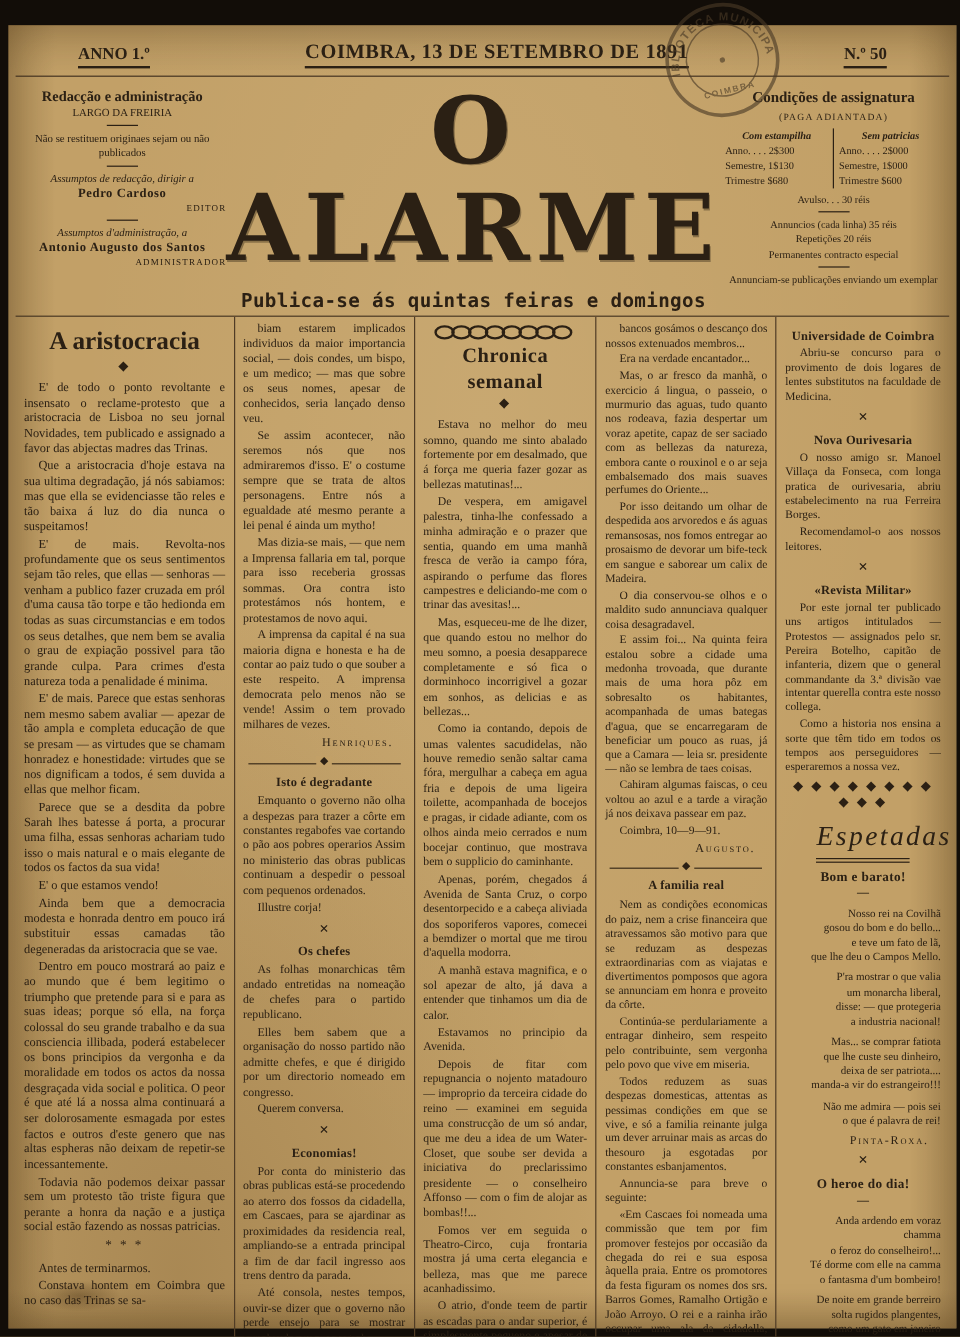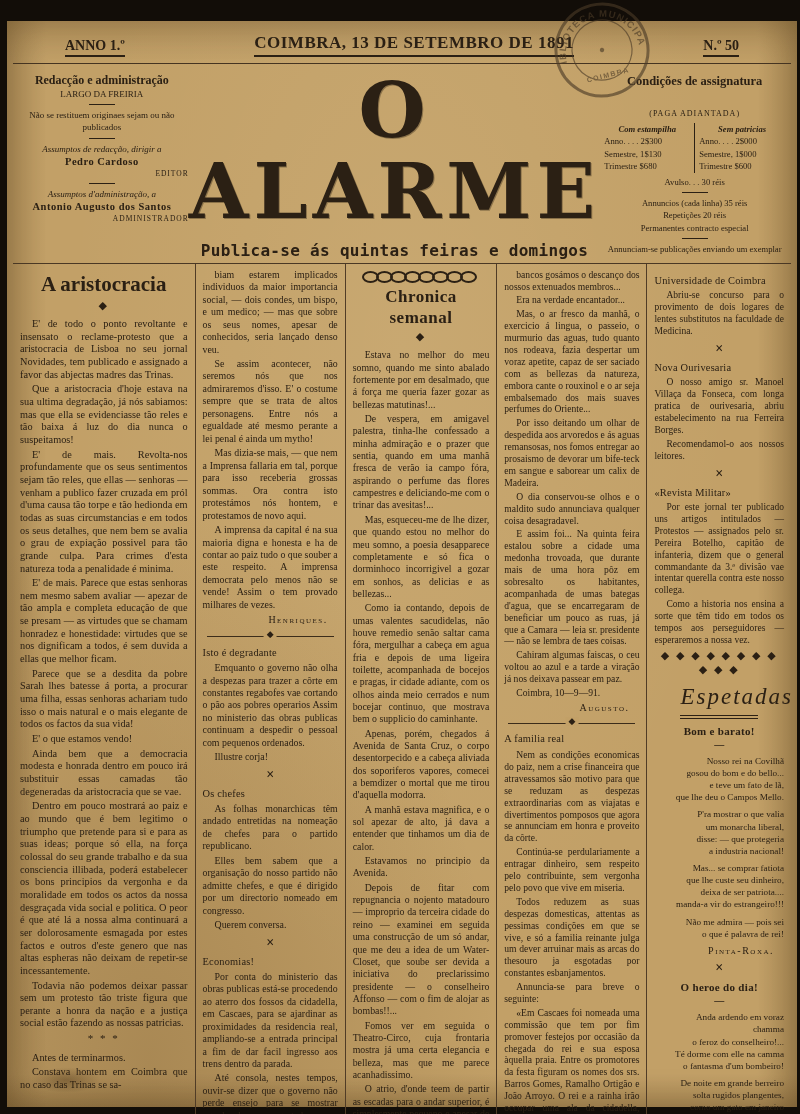--- a/index.html
+++ b/index.html
@@ -34,21 +34,21 @@
   .mh-left .role{font-size:7.5px;letter-spacing:1px;text-align:right;}
   .mh-left .it{font-style:italic;}
   .mh-center{flex:1;text-align:center;padding-top:2px;}
   .gz-title{font-family:"DejaVu Serif","Liberation Serif",serif;font-weight:bold;
     font-size:77px;line-height:1.05;letter-spacing:5px;
     text-shadow:1px 1px 0 rgba(30,20,8,.35);}
   .gz-sub{font-family:"DejaVu Sans Mono","Liberation Mono",monospace;font-weight:bold;
     font-size:16px;margin-top:9px;letter-spacing:.3px;}
   .mh-right{width:202px;text-align:center;font-size:8.6px;line-height:1.45;padding-top:4px;}
   .mh-right .mh-h{font-weight:bold;font-size:12.5px;}
-  .mh-right .paga{font-size:8px;letter-spacing:1px;margin-top:18px;}
+  .mh-right .paga{font-size:8px;letter-spacing:1px;margin-top:2px;}
   .sub-cols{display:flex;margin-top:3px;}
   .sub-col{flex:1;text-align:left;padding:0 4px;}
   .sub-col.rgt{border-left:1px solid #2b2014;}
   .sub-col .hd{font-weight:bold;font-style:italic;text-align:center;}
   .avulso{margin-top:3px;}
   .mh-right .small-line{width:26px;border-top:1px solid #2b2014;margin:4px auto;}
   
   .stamp{position:absolute;left:552px;top:0px;width:100px;height:100px;
     transform:rotate(-14deg);opacity:.62;}
   
@@ -61,21 +61,21 @@
   .c3{width:19.4%;}
   .c4{width:19.2%;font-size:9.6px;line-height:1.24;}
   .c5{width:18.4%;font-size:9.5px;}
   .col p{margin:0 0 2px;text-indent:12px;}
   .art-title{font-size:21px;font-weight:bold;text-align:center;margin:3px 0 1px;}
   .orn-center{text-align:center;margin:0 0 6px;font-size:11px;letter-spacing:2px;}
   .sig{text-align:right;font-variant:small-caps;letter-spacing:1.5px;margin:3px 10px 3px 0;font-size:10px;}
   .rule-dot{position:relative;border-top:1px solid #3b2c1a;margin:9px 4px;}
   .rule-dot span{position:absolute;left:50%;top:-7px;transform:translateX(-50%);
     font-size:9px;background:#c2a067;padding:0 3px;line-height:1;}
-  .sec-head{font-weight:normal;font-size:10.4px;margin:5px 0 3px;text-align:left;letter-spacing:.2px;}
+  .sec-head{font-weight:bold;font-size:10.4px;margin:5px 0 3px;text-align:center;letter-spacing:.2px;}
   .x-orn{text-align:center;font-size:14px;font-weight:bold;margin:4px 0;line-height:1;}
   .chain{display:flex;justify-content:center;margin:2px 0 3px;}
   .chain i{display:block;width:13px;height:8px;border:2.4px solid #2b2014;border-radius:50%;margin-left:-3px;}
   .chron-title{font-size:17px;font-weight:bold;text-align:center;margin:3px 0 1px;letter-spacing:.5px;}
   .verse{white-space:pre-line;text-align:right;font-size:9.2px;line-height:1.32;margin:5px 0 5px 12px;text-indent:0;}
   .espetadas{font-size:23px;font-weight:normal;font-style:italic;text-align:center;
     margin:5px 26px 5px;padding-bottom:3px;border-bottom:4px double #2b2014;letter-spacing:2px;}
   .center-head{font-weight:bold;text-align:center;font-size:11px;margin:6px 0 1px;letter-spacing:.3px;}
   .dash-orn{text-align:center;margin:0 0 2px;font-weight:bold;font-size:10px;line-height:1;}
   .dateline{margin-top:5px;}

